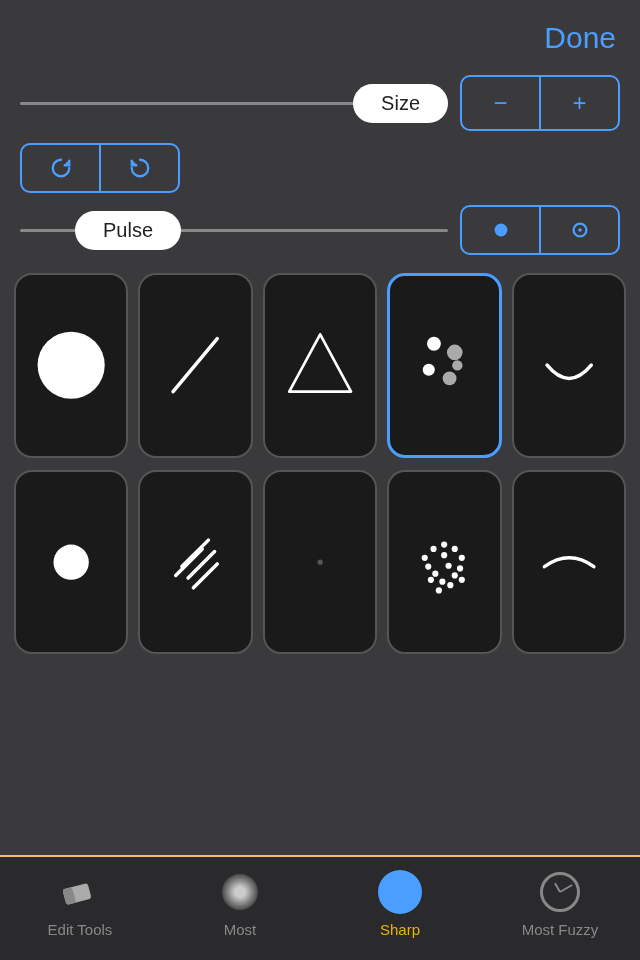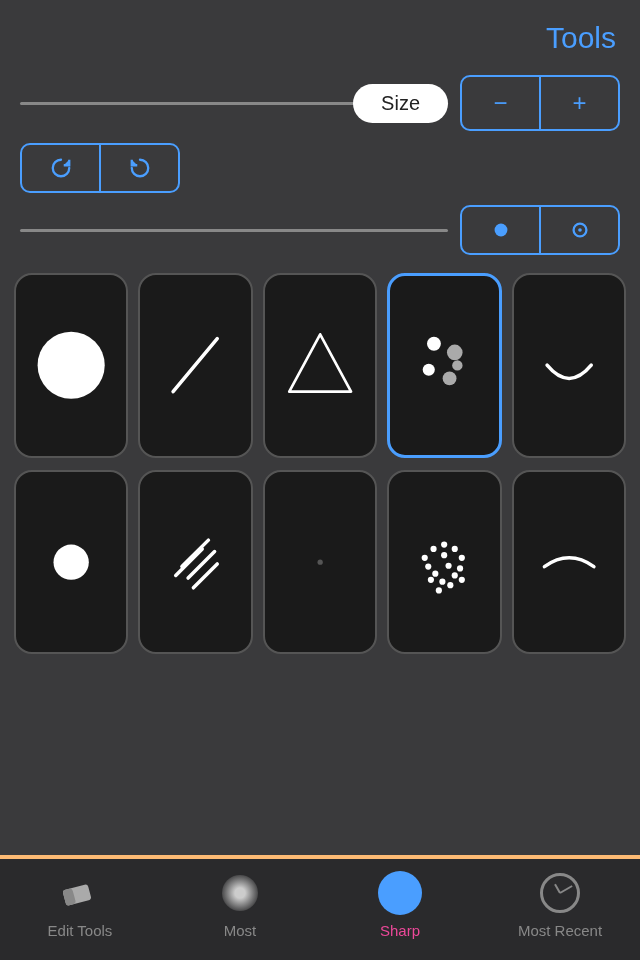--- a/index.html
+++ b/index.html
@@ -125,21 +125,21 @@
       width: 80%;
       height: 80%;
     }
 
     
     .tab-bar {
       position: absolute;
       bottom: 0; left: 0; right: 0;
       height: 105px;
       background: #2a2a2c;
-      border-top: 4px solid #fdba74;
+      border-top: 2px solid #fdba74;
       display: flex;
       align-items: center;
       justify-content: space-around;
       padding-bottom: 10px;
     }
     .tab-item {
       display: flex;
       flex-direction: column;
       align-items: center;
       gap: 6px;
@@ -151,21 +151,21 @@
       height: 46px;
       display: flex;
       align-items: center;
       justify-content: center;
     }
     .tab-label {
       font-size: 15px;
       color: #888;
     }
     .tab-label.active {
-      color: #ec4899;
+      color: #eab308;
     }
     .fuzzy-dot {
       width: 36px;
       height: 36px;
       border-radius: 50%;
       background: radial-gradient(circle, #ccc 20%, rgba(150,150,150,0.3) 70%, transparent 100%);
     }
     .sharp-dot {
       width: 44px;
       height: 44px;
@@ -200,21 +200,21 @@
       bottom: 50%;
       left: 50%;
       transform-origin: bottom center;
       transform: translateX(-50%) rotate(60deg);
     }
   </style>
 </head>
 <body>
 
 <div class="header">
-  <button class="done-btn">Tools</button>
+  <button class="done-btn">Done</button>
 </div>
 
 <div class="controls">
 
   <div class="control-row size-row">
     <div class="slider-area">
       <div class="slider-track"></div>
       <div class="slider-label">Size</div>
     </div>
     <div class="btn-group">
@@ -236,20 +236,21 @@
           <path d="M3 12a9 9 0 109 -9" stroke-linecap="round"></path>
           <polyline points="3 3 3 9 9 9" fill="#4a9eff" stroke="#4a9eff"></polyline>
         </svg>
       </button>
     </div>
   </div>
 
   <div class="control-row pulse-row">
     <div class="slider-area">
       <div class="slider-track"></div>
+      <div class="slider-label">Pulse</div>
     </div>
     <div class="btn-group">
       <button>
         <svg viewBox="0 0 24 24" width="22" height="22">
           <circle cx="12" cy="12" r="7" fill="#4a9eff"></circle>
         </svg>
       </button>
       <button>
         <svg viewBox="0 0 24 24" width="22" height="22">
           <circle cx="12" cy="12" r="7" fill="none" stroke="#4a9eff" stroke-width="2.5"></circle>
@@ -377,16 +378,16 @@
     <span class="tab-label active">Sharp</span>
   </div>
 
   <div class="tab-item">
     <div class="tab-icon">
       <div class="clock-icon">
         <div class="clock-hand-h"></div>
         <div class="clock-hand-m"></div>
       </div>
     </div>
-    <span class="tab-label">Most Recent</span>
+    <span class="tab-label">Most Fuzzy</span>
   </div>
 
 </div>
 
 </body></html>

